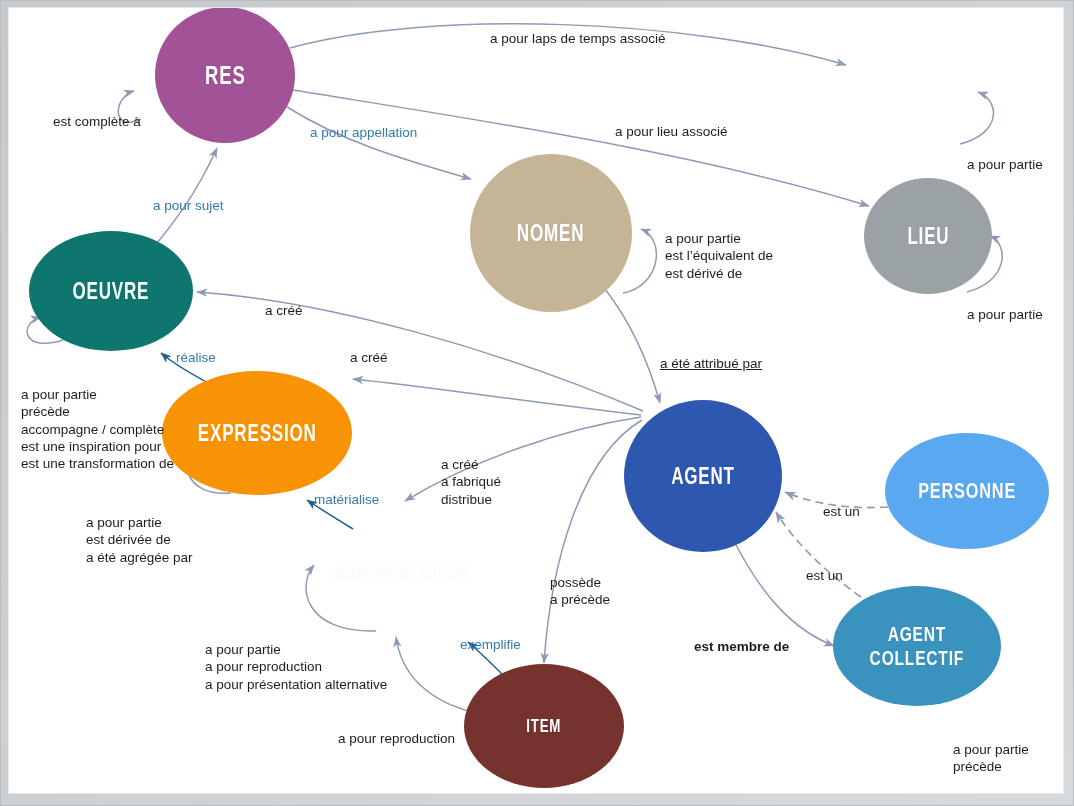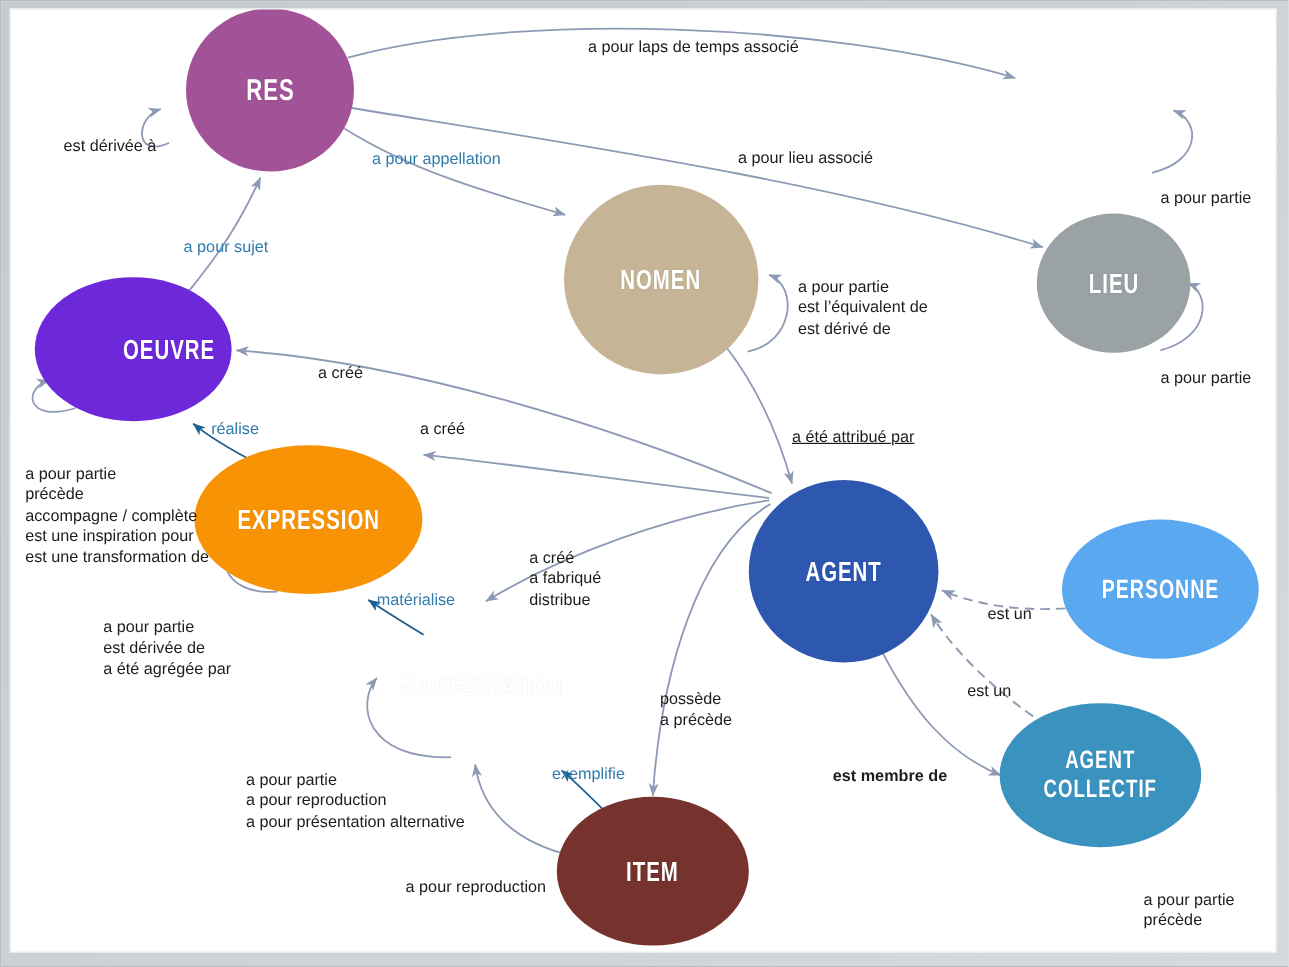--- a/index.html
+++ b/index.html
@@ -144,45 +144,45 @@
 
     <div class="node" style="left: 146px; top: -1px; width: 140px; height: 136px; background: rgb(162, 82, 150); font-size: 25px;">
       <span class="node-label">RES</span>
     </div>
     <div class="node" style="left: 461px; top: 146px; width: 162px; height: 158px; background: rgb(198, 180, 150); font-size: 23px;">
       <span class="node-label">NOMEN</span>
     </div>
     <div class="node" style="left: 855px; top: 170px; width: 128px; height: 116px; background: rgb(154, 162, 166); font-size: 23px; align-items: center;">
       <span class="node-label">LIEU</span>
     </div>
-    <div class="node" style="left: 20px; top: 223px; width: 164px; height: 120px; background: #6d28d9; font-size: 23px; justify-content: flex-end;">
+    <div class="node" style="left: 20px; top: 223px; width: 164px; height: 120px; background: #0f766e; font-size: 23px;">
       <span class="node-label">OEUVRE</span>
     </div>
     <div class="node" style="left: 153px; top: 363px; width: 190px; height: 124px; background: rgb(249, 147, 6); font-size: 23px;">
       <span class="node-label">EXPRESSION</span>
     </div>
     <div class="node" style="left: 615px; top: 392px; width: 158px; height: 152px; background: rgb(46, 87, 176); font-size: 23px;">
       <span class="node-label">AGENT</span>
     </div>
     <div class="node" style="left: 876px; top: 425px; width: 164px; height: 116px; background: rgb(90, 169, 240); font-size: 22px;">
       <span class="node-label">PERSONNE</span>
     </div>
     <div class="node" style="left: 286px; top: 503px; width: 212px; height: 124px; font-size: 21px;">
       <span class="node-label">MANIFESTATION</span>
     </div>
     <div class="node" style="left: 824px; top: 578px; width: 168px; height: 120px; background: rgb(58, 147, 191); font-size: 21px;">
       <span class="node-label">AGENT
 COLLECTIF</span>
     </div>
-    <div class="node" style="left: 455px; top: 656px; width: 160px; height: 124px; background: rgb(118, 50, 44); font-size: 23px;">
+    <div class="node" style="left: 455px; top: 656px; width: 160px; height: 124px; background: rgb(118, 50, 44); font-size: 18px;">
       <span class="node-label">ITEM</span>
     </div>
 
     <div class="edge-label" style="left: 481px; top: 22px;">a pour laps de temps associé</div>
-    <div class="edge-label" style="left: 44px; top: 105px;">est dérivée à</div>
+    <div class="edge-label" style="left: 44px; top: 105px;">est complète à</div>
     <div class="edge-label blue" style="left: 301px; top: 116px; text-align: right;">a pour appellation</div>
     <div class="edge-label" style="left: 606px; top: 115px;">a pour lieu associé</div>
     <div class="edge-label" style="left: 958px; top: 148px;">a pour partie</div>
     <div class="edge-label blue" style="left: 144px; top: 189px;">a pour sujet</div>
     <div class="edge-label" style="left: 656px; top: 222px;">a pour partie
 est l’équivalent de
 est dérivé de</div>
     <div class="edge-label" style="left: 958px; top: 298px;">a pour partie</div>
     <div class="edge-label" style="left: 256px; top: 294px;">a créé</div>
     <div class="edge-label blue" style="left: 167px; top: 341px;">réalise</div>

